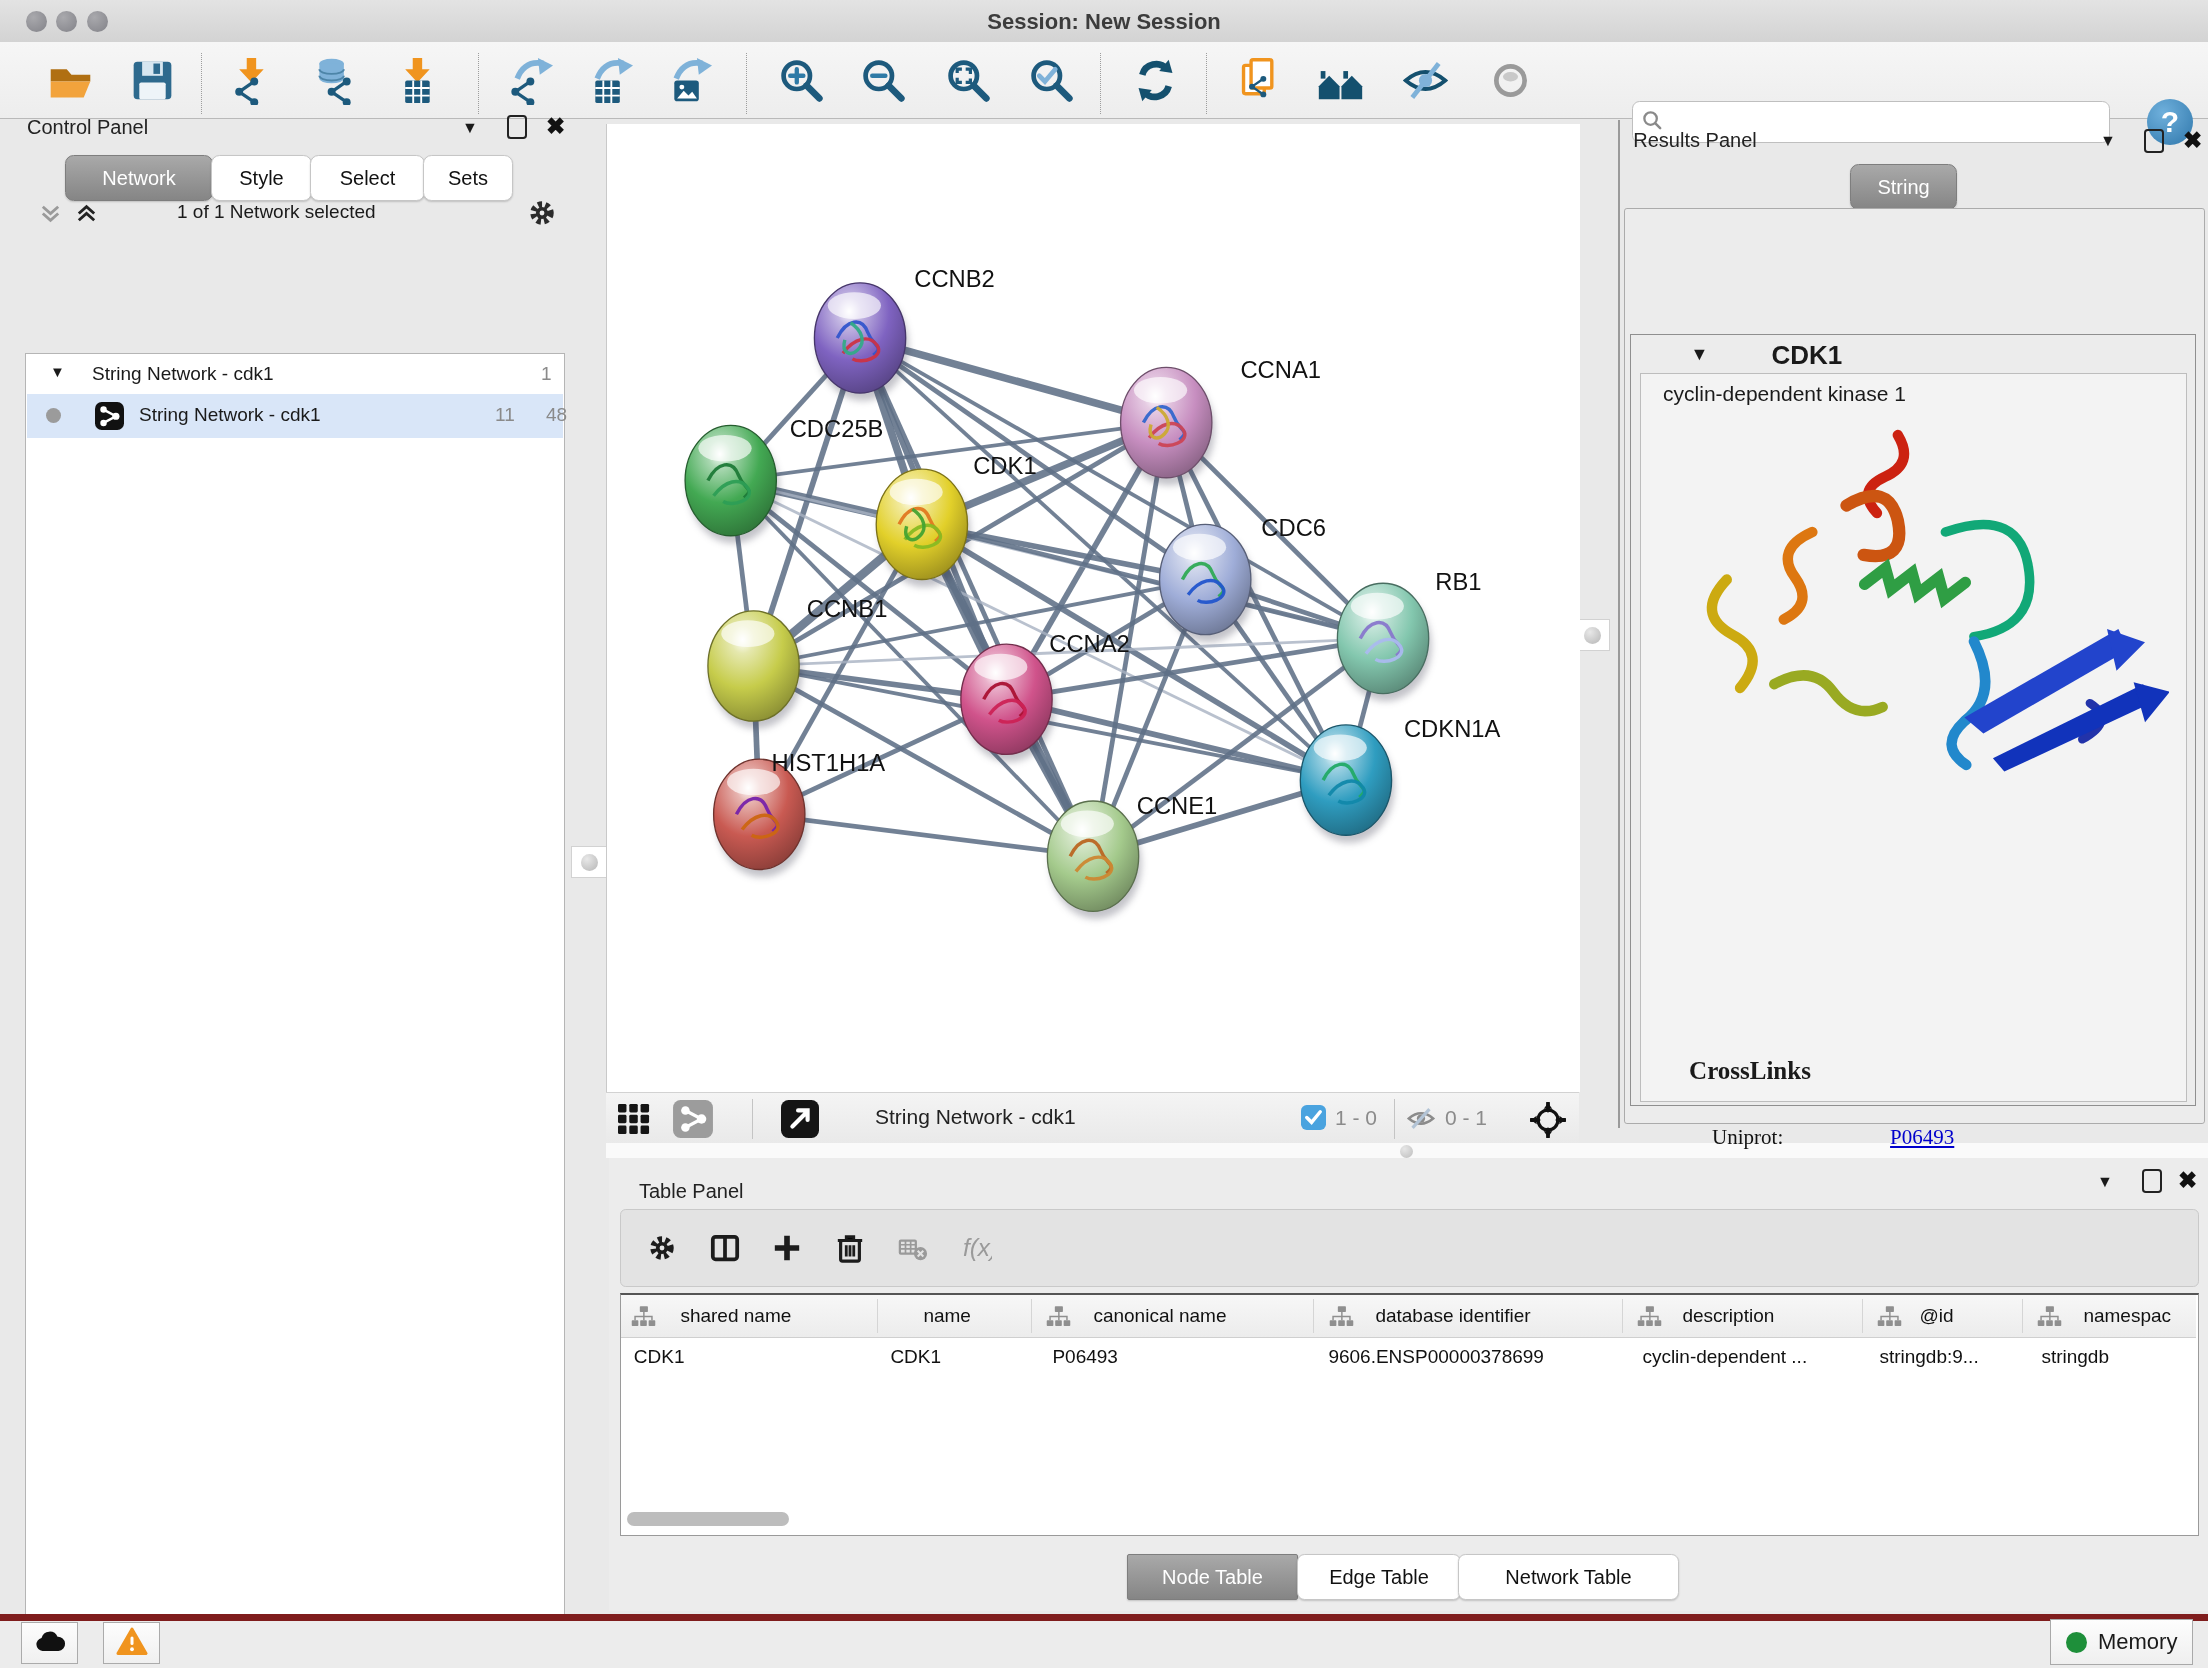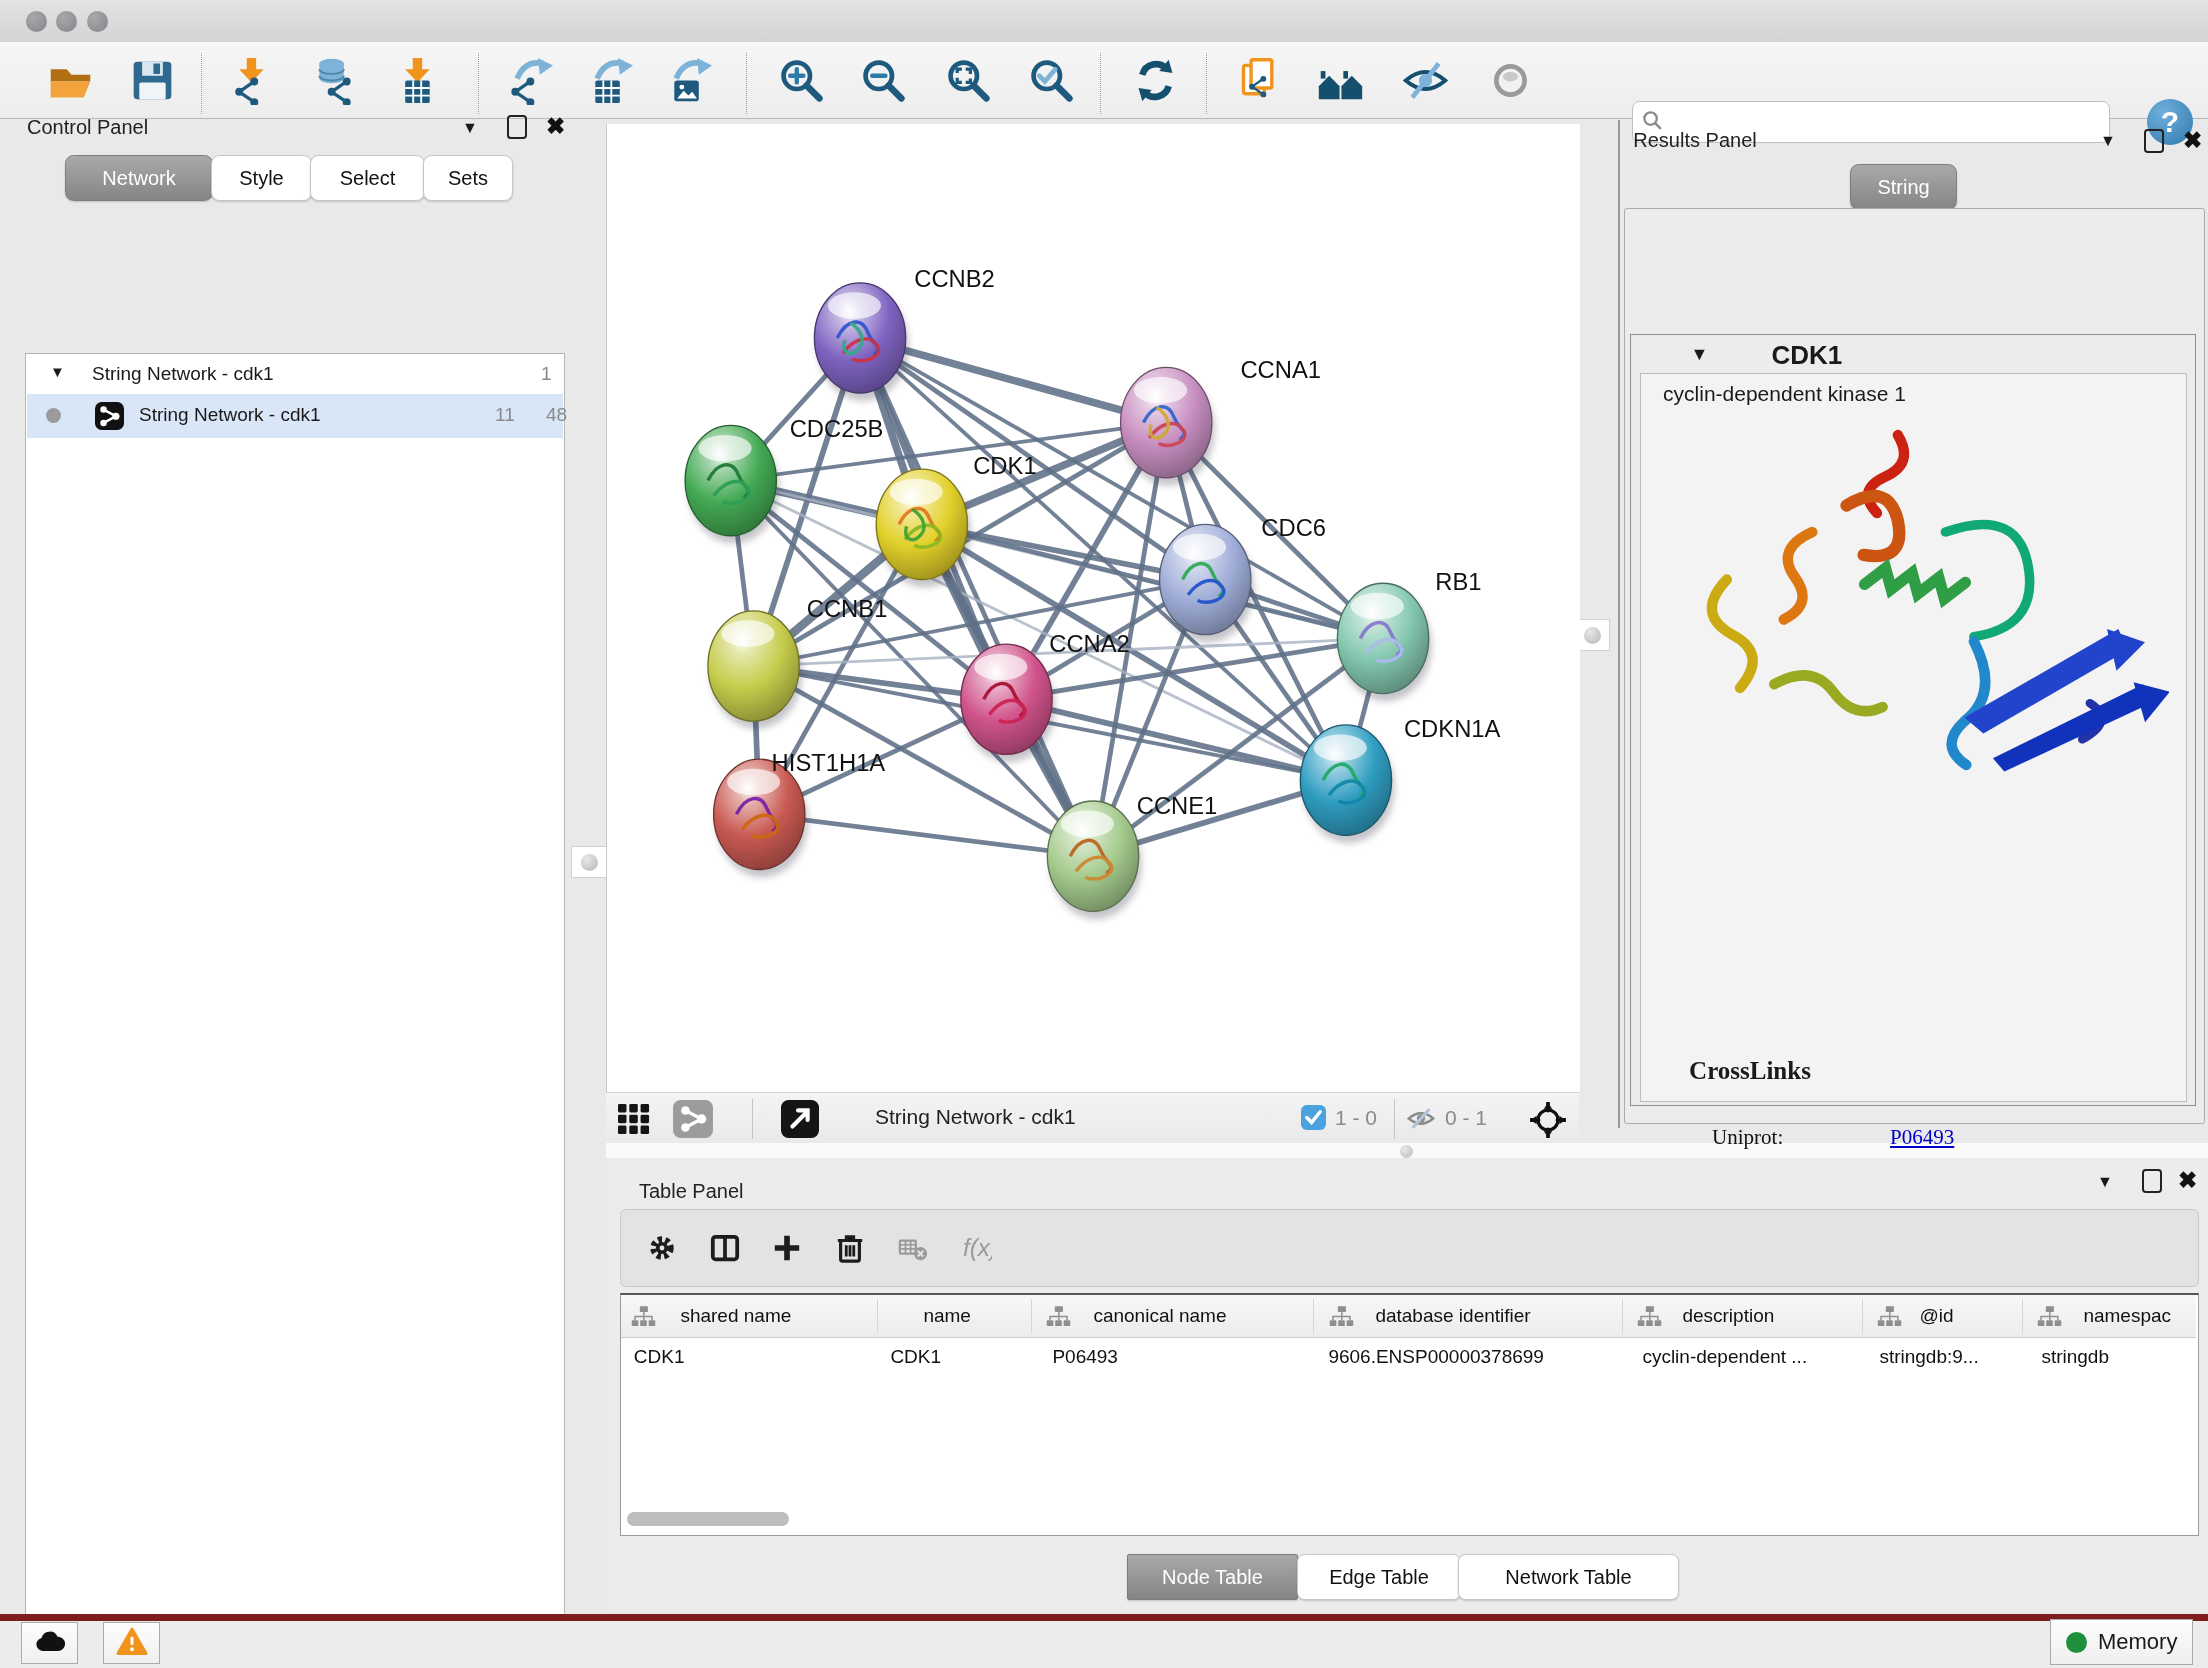--- a/index.html
+++ b/index.html
@@ -66,20 +66,21 @@
   .grab-square{width:34px;height:30px;background:#fff;border:1px solid #d2d2d2;display:flex;align-items:center;justify-content:center;}
   text{font-family:"Liberation Sans",sans-serif;}
 </style>
 </head>
 <body>
 
 <div id="titlebar" class="abs">
   <span class="abs traffic" style="left:26px"></span>
   <span class="abs traffic" style="left:56px"></span>
   <span class="abs traffic" style="left:87px"></span>
+  <div id="win-title" class="abs">Session: New Session</div>
 </div>
 
 <div id="toolbar" class="abs">
   <div id="tb-buttons">
       <span class="abs tb-btn" style="left:44px">
         <svg width="49" height="49" viewBox="0 0 52 52">
           <g>
             <path d="M5 14 h17 l5 6 h20 v7 H5 z" fill="#b06f12"></path>
             <path d="M5 27 h42 l-7 17 H5 z" fill="#f2a33c"></path>
           </g>
@@ -293,20 +294,37 @@
   <span class="abs" style="left:462px;top:15px;font-size:16px">▼</span>
   <span class="abs float-box" style="left:507px;top:11.4px"></span>
   <span class="abs xmark" style="left:546px;top:13.3px">✖</span>
   <div id="cp-tabs">
       <div class="abs tab sel" style="left:65px;top:51px;width:146px">Network</div>
       <div class="abs tab" style="left:211px;top:51px;width:99px">Style</div>
       <div class="abs tab" style="left:310px;top:51px;width:113px">Select</div>
       <div class="abs tab" style="left:423px;top:51px;width:88px">Sets</div>
     </div>
 
+  <div class="abs" style="left:25px;top:91px;width:538px;height:38px">
+    <span class="abs" style="left:13.3px;top:5.7px">
+      <svg width="25" height="25" viewBox="0 0 26 26">
+          <path d="M5 6 l8 7 8-7 M5 13 l8 7 8-7" fill="none" stroke="#9a9a9a" stroke-width="3"></path>
+        </svg></span>
+    <span class="abs" style="left:49px;top:5.7px">
+      <svg width="25" height="25" viewBox="0 0 26 26">
+          <path d="M5 20 l8-7 8 7 M5 13 l8-7 8 7" fill="none" stroke="#222" stroke-width="3"></path>
+        </svg></span>
+    <span class="abs" style="left:152px;top:5.7px;font-size:19px">1 of 1 Network selected</span>
+    <span class="abs" style="left:502px;top:2.9px">
+      <svg width="30" height="30" viewBox="0 0 32 32">
+          <circle cx="16" cy="16" r="9" fill="none" stroke="#2b2b2b" stroke-width="7" stroke-dasharray="4.2 3.4"></circle>
+          <circle cx="16" cy="16" r="6.5" fill="#2b2b2b"></circle>
+          <circle cx="16" cy="16" r="2.6" fill="#ececec"></circle>
+        </svg></span>
+  </div>
 
   <div id="cp-list" class="abs">
     <div class="abs" style="left:1px;top:1.9px;width:536px;height:38px">
       <span class="abs" style="left:23px;top:7.6px;font-size:15px">▼</span>
       <span class="abs" style="left:65px;top:6.7px;font-size:19px">String Network - cdk1</span>
       <span class="abs cp-num" style="left:514px;top:6.7px">1</span>
     </div>
     <div id="cp-row2" class="abs">
       <span class="abs dot" style="left:19px;top:14.3px;width:15px;height:15px;background:#9b9b9b"></span>
       <span class="abs string-chip" style="left:68px;top:7.6px">

